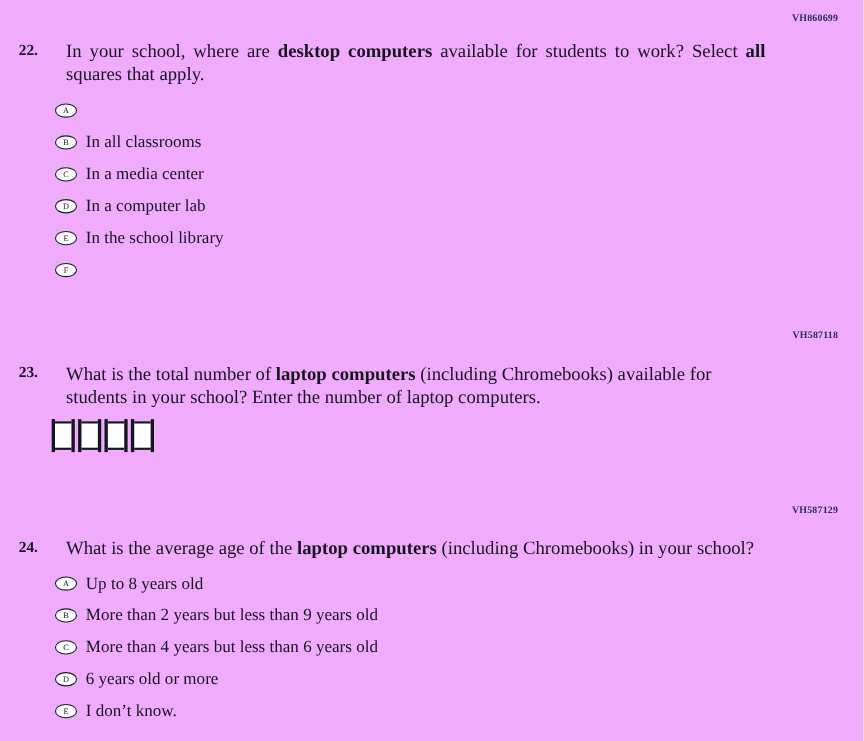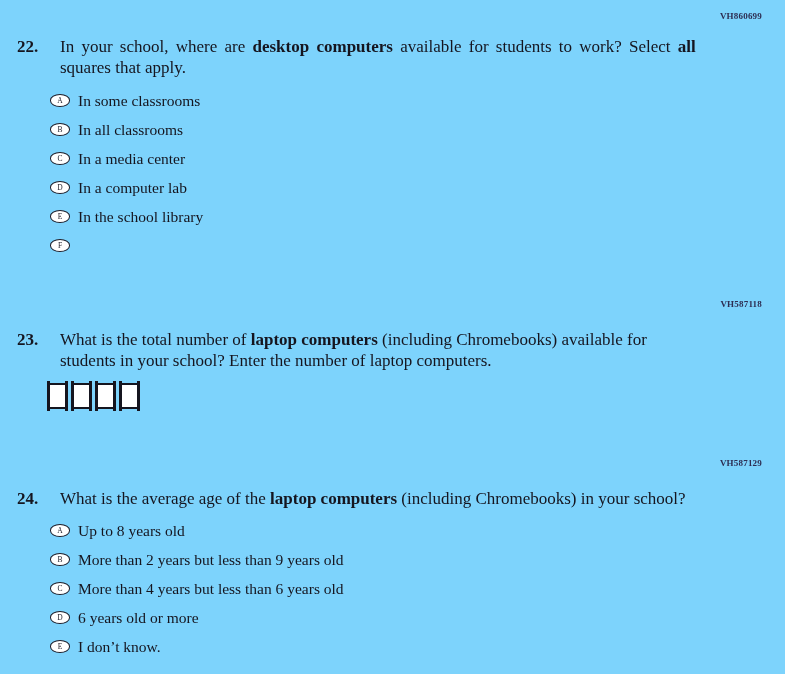--- a/index.html
+++ b/index.html
@@ -1,26 +1,26 @@
 <!DOCTYPE html>
 <html><head>
 <meta charset="utf-8">
 <style>
   html,body{margin:0;padding:0;background:#fff;}
   .page{
-    position:relative;width:785px;height:674px;background:#7dd3fc;
+    position:relative;width:785px;height:674px;background:#f0abfc;
     font-family:"Liberation Serif", serif;color:#15151f;overflow:hidden;
   }
   .code{
     position:absolute;right:23px;font-size:9px;font-weight:600;
     color:#2d2d52;letter-spacing:.2px;
   }
   .question{position:absolute;left:0;width:785px;}
   .qnum{
-    position:absolute;left:17px;top:0;font-weight:bold;font-size:17px;line-height:21px;
+    position:absolute;left:17px;top:0;font-weight:bold;font-size:14px;line-height:21px;
   }
   .qtext{position:absolute;left:60px;top:0;width:640px;font-size:17px;line-height:21px;}
   .qline{white-space:nowrap;}
   .stretch{word-spacing:3px;}
   .b{font-weight:bold;}
   .options{position:absolute;left:50px;}
   .opt{display:flex;align-items:center;height:29px;}
   .oval{
     flex:0 0 auto;display:inline-flex;align-items:center;justify-content:center;
     width:18px;height:10.5px;border:1.4px solid #1c1c28;border-radius:50%;
@@ -49,21 +49,20 @@
     <span class="qnum">22.</span>
     <div class="qtext">
       <div class="qline stretch"><span>In your school, where are </span><span class="b">desktop computers</span><span> available for students to work? Select </span><span class="b">all</span></div>
       <div class="qline">squares that apply.</div>
     </div>
   </div>
 
   <div class="options" style="top:86px">
     <div class="opt">
       <span class="oval">A</span>
-      <span class="olabel">In some classrooms</span>
     </div>
     <div class="opt">
       <span class="oval">B</span>
       <span class="olabel">In all classrooms</span>
     </div>
     <div class="opt">
       <span class="oval">C</span>
       <span class="olabel">In a media center</span>
     </div>
     <div class="opt">

